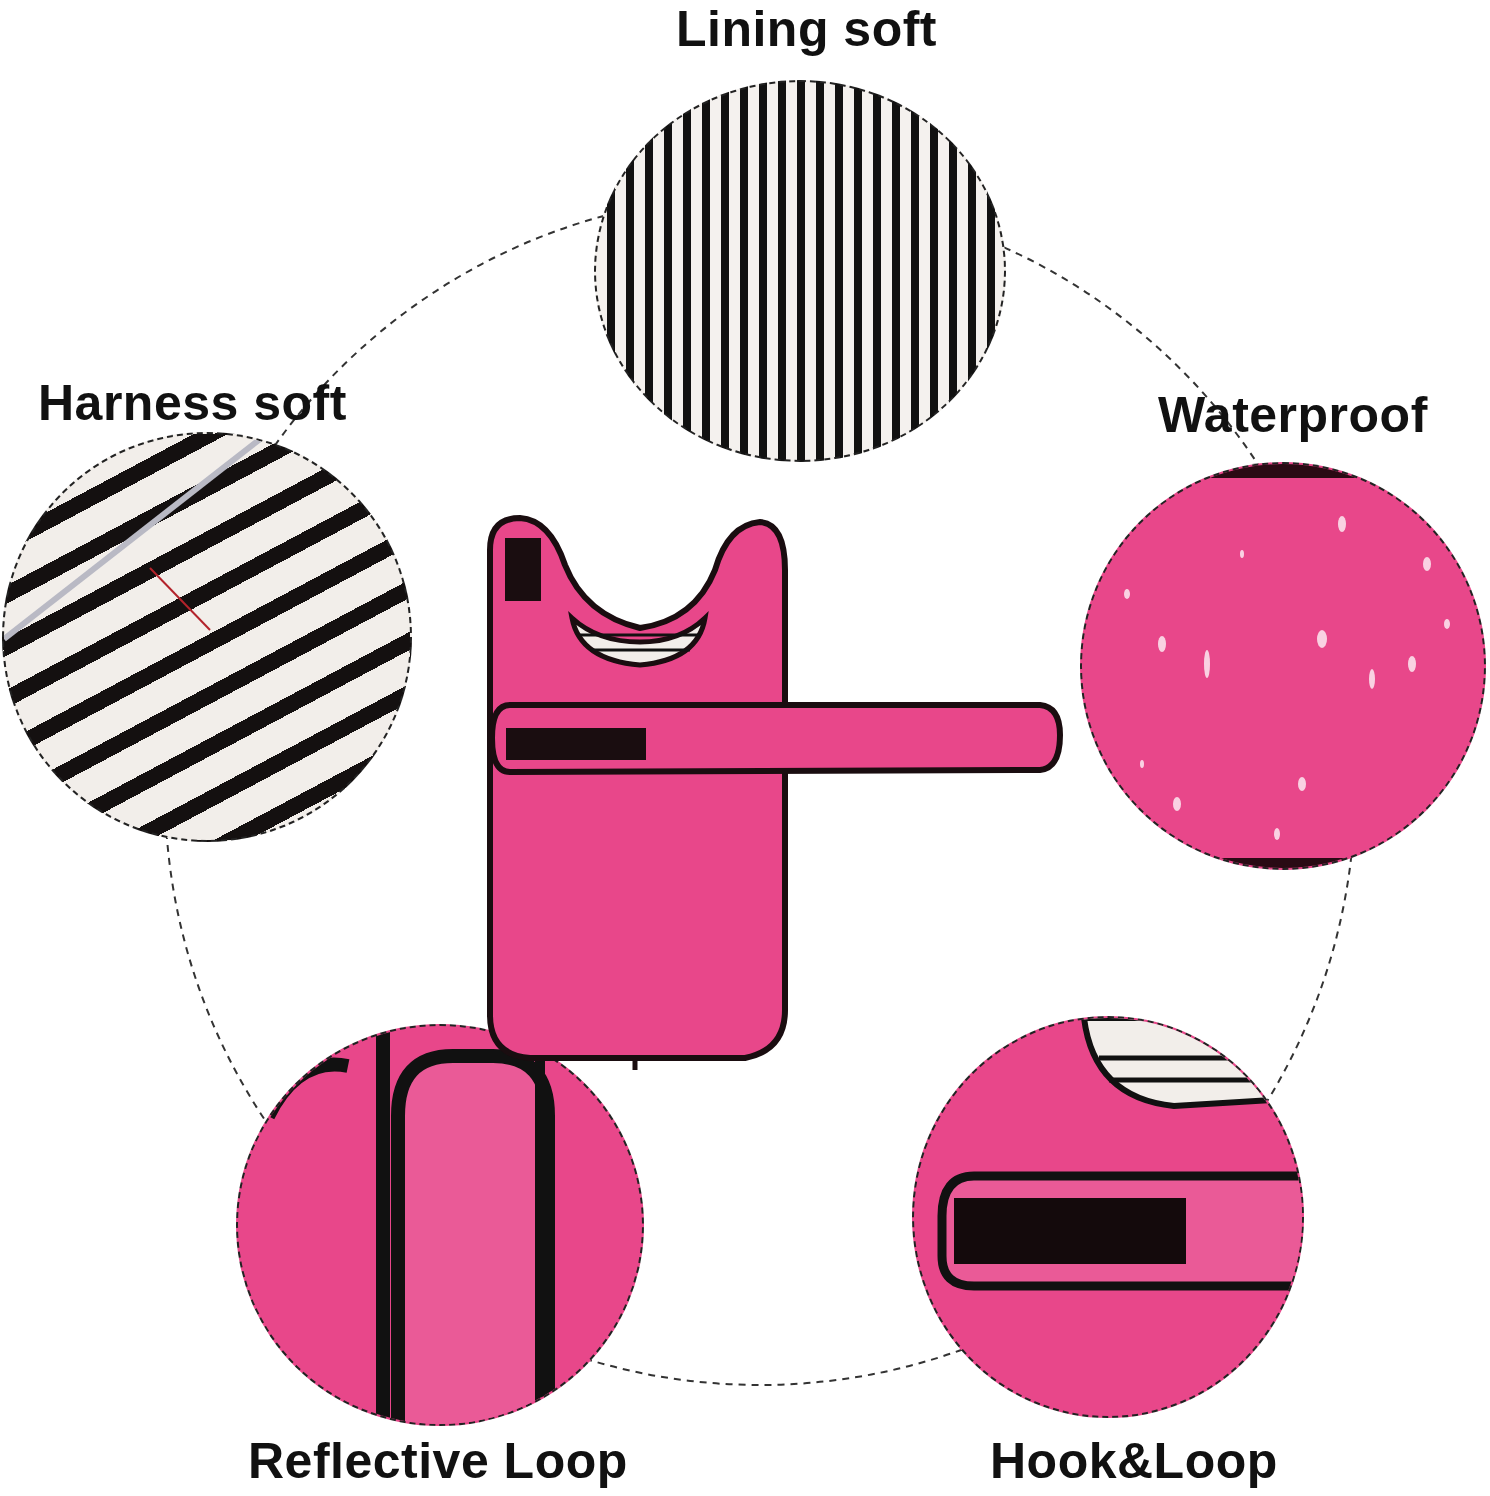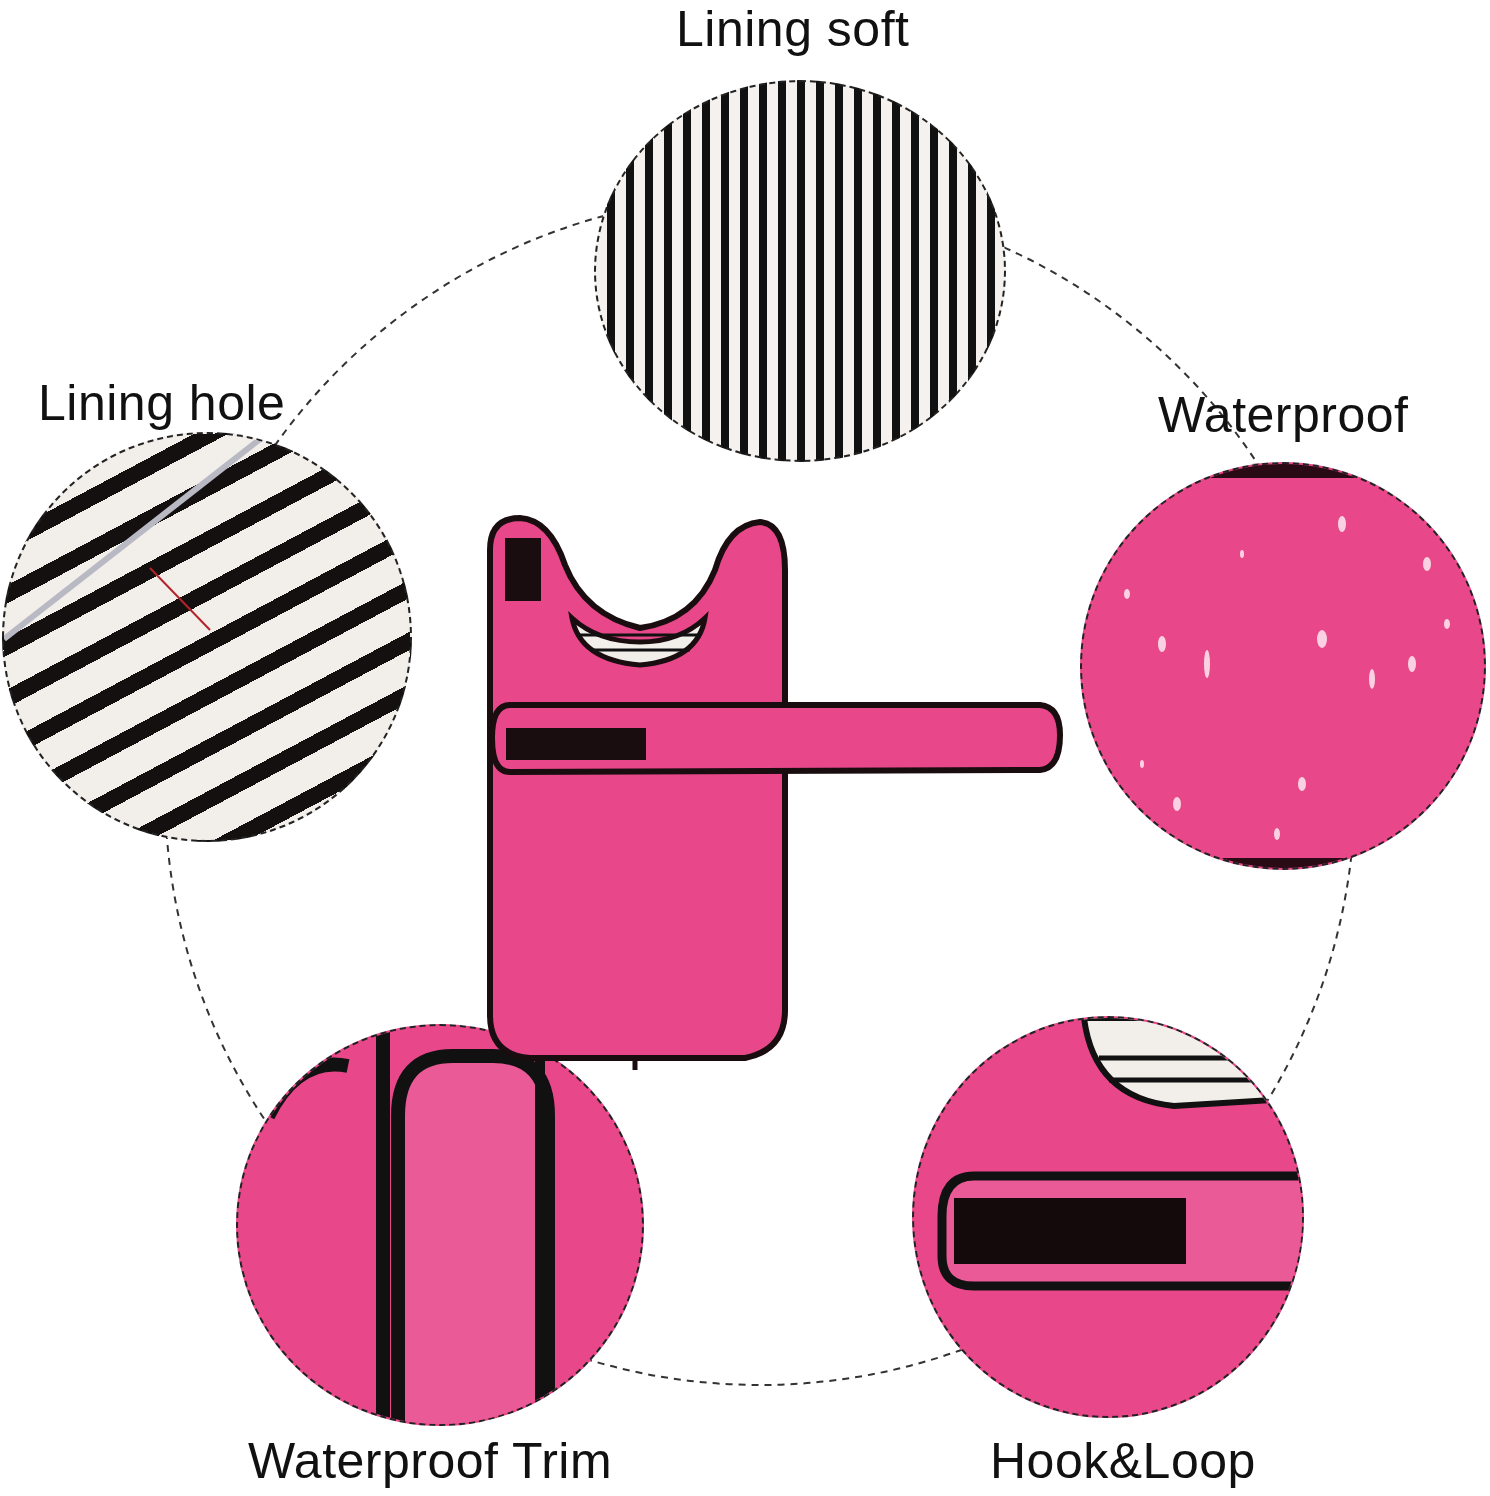--- a/index.html
+++ b/index.html
@@ -1,32 +1,32 @@
 <!DOCTYPE html>
 <html><head>
 <meta charset="utf-8">
 <style>
   html,body{margin:0;padding:0;background:#ffffff;}
   body{width:1490px;height:1496px;position:relative;overflow:hidden;font-family:"Liberation Sans",sans-serif;}
-  .label{position:absolute;font-weight:normal;color:#111;font-size:50px;white-space:nowrap;letter-spacing:0.5px;}
+  .label{position:absolute;font-weight:bold;color:#111;font-size:50px;white-space:nowrap;letter-spacing:0.5px;}
   .circle{position:absolute;border-radius:50%;overflow:hidden;border:2px dashed #222;box-sizing:border-box;}
   svg{display:block;}
   #bg{position:absolute;left:0;top:0;}
 </style>
 </head>
 <body>
 
 <svg id="bg" width="1490" height="1496">
   <circle cx="760" cy="790" r="595" fill="none" stroke="#333" stroke-width="2" stroke-dasharray="7,6"></circle>
 </svg>
 
 <div class="label" style="left:676px;top:0px;">Lining soft</div>
-<div class="label" style="left:38px;top:374px;">Lining hole</div>
+<div class="label" style="left:38px;top:374px;">Harness soft</div>
 <div class="label" style="left:1158px;top:386px;">Waterproof</div>
-<div class="label" style="left:248px;top:1432px;">Waterproof Trim</div>
+<div class="label" style="left:248px;top:1432px;">Reflective Loop</div>
 <div class="label" style="left:952px;top:1432px;margin-left:38px;">Hook&amp;Loop</div>
 
 <div class="circle" style="left:594px;top:80px;width:412px;height:382px;background:repeating-linear-gradient(90deg,#f4f1ee 0 11px,#111 11px 19px);"></div>
 
 <div class="circle" style="left:2px;top:432px;width:410px;height:410px;background:repeating-linear-gradient(-28deg,#f2eeea 0 30px,#141010 30px 46px);">
   <svg width="410" height="410" style="position:absolute;left:0;top:0;">
     <line x1="0" y1="205" x2="260" y2="2" stroke="#b9b9c4" stroke-width="6"></line>
     <line x1="146" y1="134" x2="206" y2="196" stroke="#b3232b" stroke-width="2"></line>
   </svg>
 </div>

